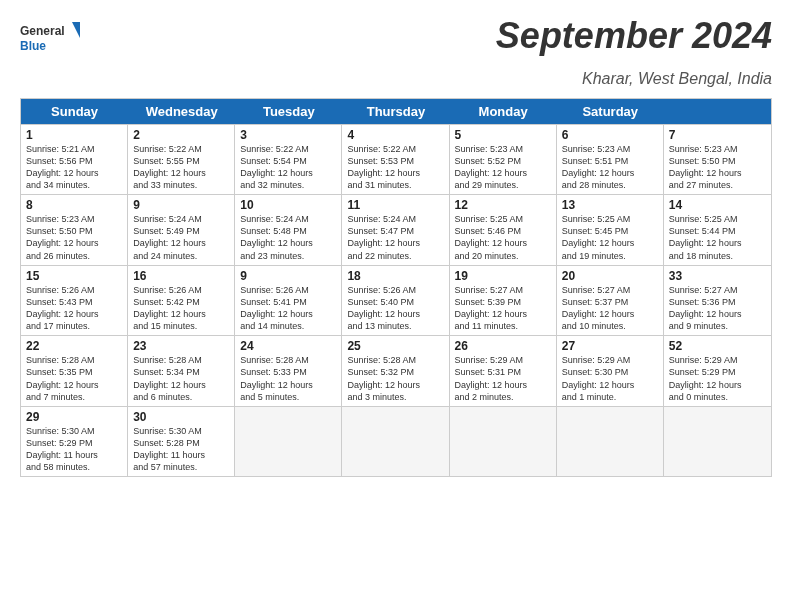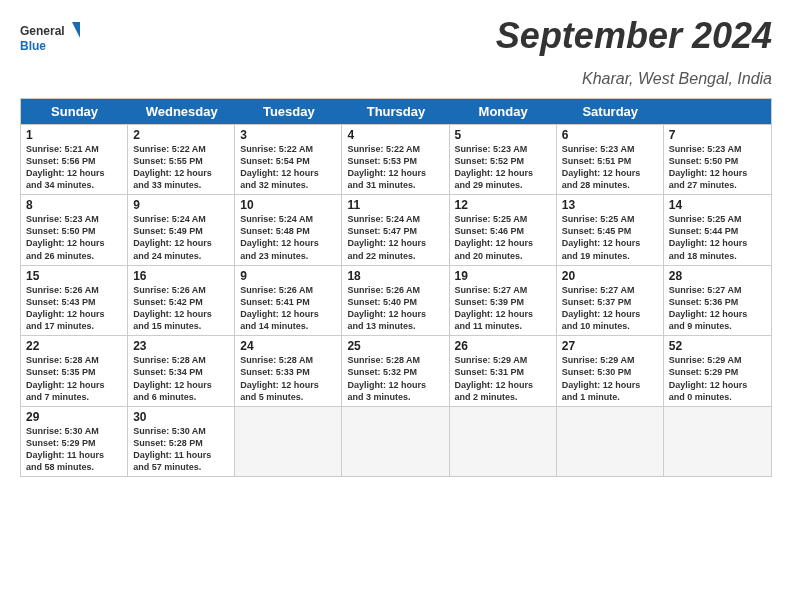--- a/index.html
+++ b/index.html
@@ -93,21 +93,20 @@
       font-size: 12px;
       font-weight: bold;
       color: #222;
       display: block;
       margin-bottom: 1px;
     }
     .cell-text {
       font-size: 9px;
       line-height: 1.35;
       color: #333;
-      font-weight: bold;
     }
   </style>
 </head>
 <body>
 
 <div class="page">
   <div class="header">
     <div class="logo">
   <svg width="60" height="36" viewBox="0 0 60 36">
     <text x="0" y="15" font-size="12" font-weight="bold" fill="#333" font-family="Arial">General</text>
@@ -210,21 +209,21 @@
           </div>
           <div class="cal-cell">
             <span class="day-num">19</span>
             <div class="cell-text">Sunrise: 5:27 AM<br>Sunset: 5:39 PM<br>Daylight: 12 hours<br>and 11 minutes.</div>
           </div>
           <div class="cal-cell">
             <span class="day-num">20</span>
             <div class="cell-text">Sunrise: 5:27 AM<br>Sunset: 5:37 PM<br>Daylight: 12 hours<br>and 10 minutes.</div>
           </div>
           <div class="cal-cell">
-            <span class="day-num">28</span>
+            <span class="day-num">33</span>
             <div class="cell-text">Sunrise: 5:27 AM<br>Sunset: 5:36 PM<br>Daylight: 12 hours<br>and 9 minutes.</div>
           </div>
         </div>
         <div class="cal-row">
           <div class="cal-cell">
             <span class="day-num">22</span>
             <div class="cell-text">Sunrise: 5:28 AM<br>Sunset: 5:35 PM<br>Daylight: 12 hours<br>and 7 minutes.</div>
           </div>
           <div class="cal-cell">
             <span class="day-num">23</span>

